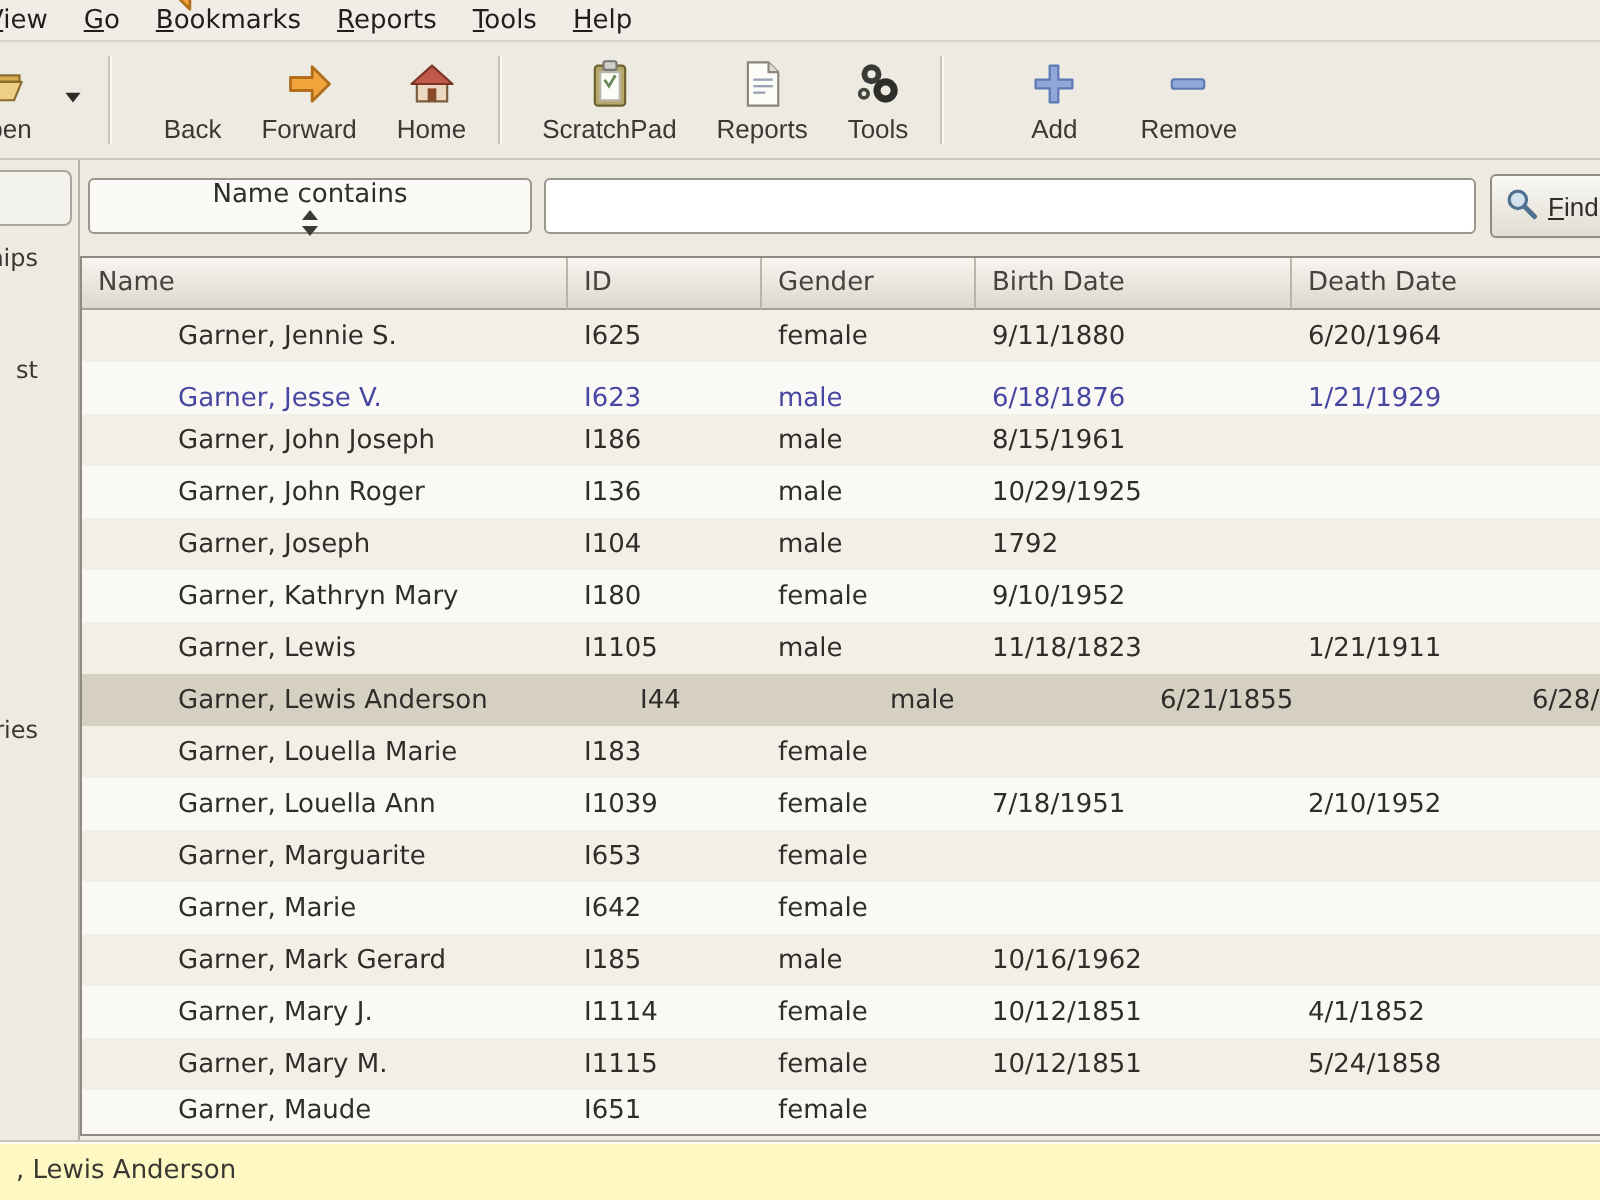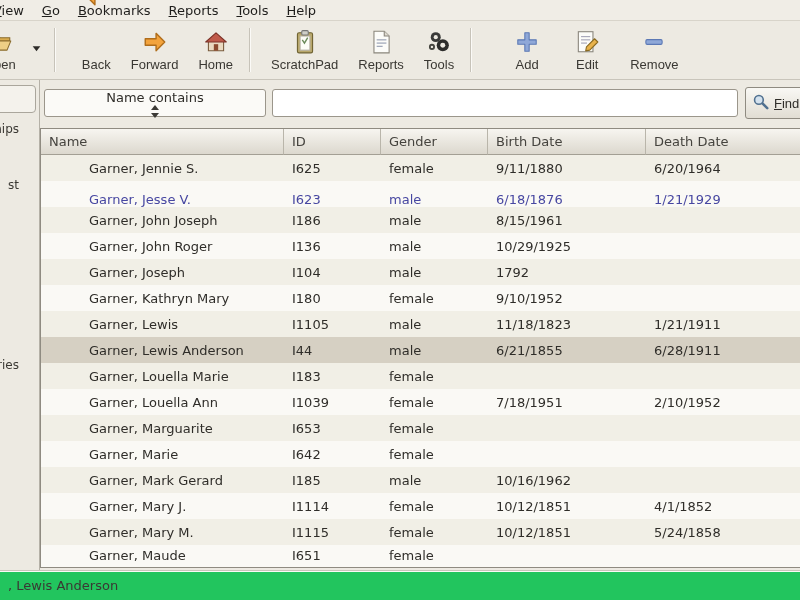--- a/index.html
+++ b/index.html
@@ -61,29 +61,29 @@
   .table{position:absolute;left:0;top:48px;width:761px;height:440px;background:#faf9f5;
          border:1px solid #8f8b81;border-right:none;box-sizing:border-box;overflow:hidden;}
   .thead{display:flex;height:26px;}
   .th{box-sizing:border-box;background:linear-gradient(#f7f5f0,#dcd8ce);
       border-right:1px solid #b9b5aa;border-bottom:1px solid #a39f94;
       font-size:13px;color:#45433e;display:flex;align-items:center;padding-left:8px;cursor:default;}
   .c0{width:243px;} .c1{width:97px;} .c2{width:107px;} .c3{width:158px;} .c4{flex:1;}
   .tbody .row{display:flex;height:26px;}
   .tbody .row:nth-child(odd){background:#f1efe6;}
   .tbody .row:nth-child(even){background:#faf9f5;}
-  .tbody .row.selected{background:#d6d0c3;}
+  .tbody .row.selected{background:#d6d0c3;gap:28px;}
   .tbody .row.link{color:#4747a1;align-items:flex-end;}
   .tbody .row.partial{height:20px;}
   .cell{display:flex;align-items:center;padding-left:8px;box-sizing:border-box;
         overflow:hidden;white-space:nowrap;font-size:13px;}
   .cell.c0{padding-left:48px;}
 
   
-  .statusbar{position:absolute;left:0;top:570px;width:800px;height:30px;background:#22c55e;
+  .statusbar{position:absolute;left:0;top:570px;width:800px;height:30px;background:#fef9c3;
         border-top:1px solid #c9c5bb;box-shadow:inset 0 1px 0 #fbfaf7;
         font-size:13px;color:#3a3833;display:flex;align-items:center;padding-left:8px;box-sizing:border-box;}
 </style>
 </head>
 <body>
 
 <div class="screen">
 
   <div class="menubar">
       <span class="menu-item clipped-left"><u>V</u>iew</span>
@@ -176,34 +176,20 @@
         <span class="tb-label">Tools</span>
       </button>
       <span class="tb-sep"></span>
       <button class="tb-btn tb-add">
         <span class="icon">
           <svg viewBox="0 0 24 24">
             <path d="M10 3.5 h4 v6.5 h6.5 v4 H14 v6.5 h-4 V14 H3.5 v-4 H10z" fill="#8fa8d8" stroke="#5c79b5" stroke-linejoin="round"></path>
           </svg>
         </span>
         <span class="tb-label">Add</span>
-      </button>
-      <button class="tb-btn tb-edit">
-        <span class="icon">
-          <svg viewBox="0 0 24 24">
-            <rect x="4" y="2.5" width="13.5" height="18.5" fill="#fcfcf9" stroke="#8a867c"></rect>
-            <g stroke="#aab" stroke-width="1.1">
-              <line x1="6.5" y1="7" x2="15" y2="7"></line>
-              <line x1="6.5" y1="10" x2="15" y2="10"></line>
-              <line x1="6.5" y1="13" x2="12" y2="13"></line>
-            </g>
-            <path d="M11.5 16.5 L19 9 L22 12 L14.5 19.5 L10.8 20.2z" fill="#e8b24a" stroke="#8a6a20" stroke-linejoin="round"></path>
-          </svg>
-        </span>
-        <span class="tb-label">Edit</span>
       </button>
       <button class="tb-btn tb-remove">
         <span class="icon">
           <svg viewBox="0 0 24 24">
             <rect x="4.5" y="9.8" width="15" height="4.4" rx="1.2" fill="#8fa8d8" stroke="#5c79b5"></rect>
           </svg>
         </span>
         <span class="tb-label">Remove</span>
       </button>
     </div>

